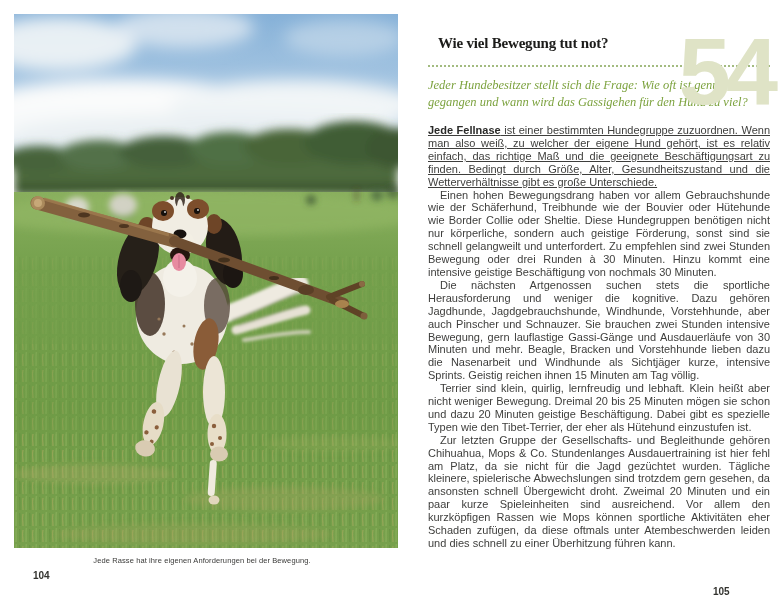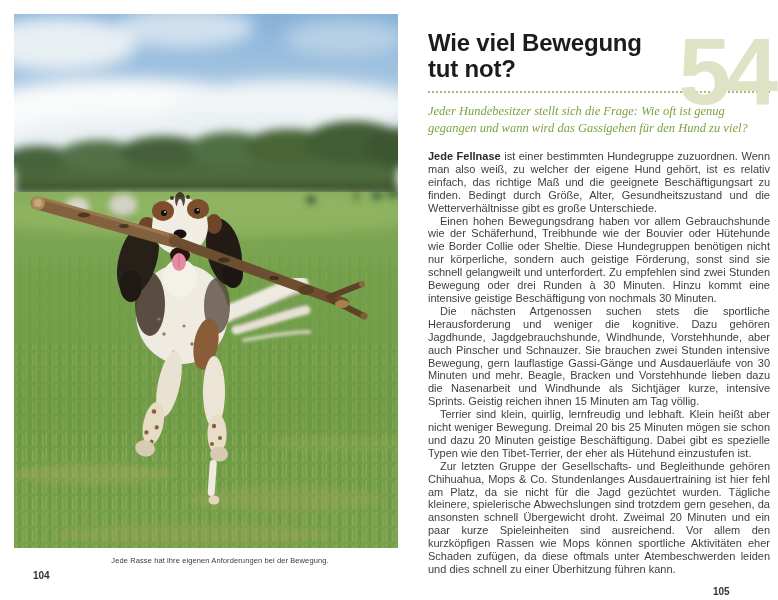--- a/index.html
+++ b/index.html
@@ -4,52 +4,52 @@
 <style>
   html,body { margin:0; padding:0; background:#ffffff; }
   .spread {
     position:relative; width:778px; height:600px; background:#ffffff;
     font-family:"Liberation Sans", sans-serif; overflow:hidden;
   }
   
   figure.photo { position:absolute; left:14px; top:14px; width:384px; height:534px; margin:0; }
   figure.photo svg { display:block; width:100%; height:100%; }
   .caption {
-    position:absolute; left:28px; top:556px; width:384px; text-align:center;
+    position:absolute; left:10px; top:556px; width:384px; text-align:center;
     font-size:7.5px; color:#3a3a38; letter-spacing:.1px;
   }
   .pnum { position:absolute; font-weight:bold; font-size:10px; color:#33332f; }
   .pnum-left  { left:33px;  top:570px; }
   .pnum-right { left:713px; top:586px; }
   
   .col { position:absolute; left:428px; top:14px; width:342px; }
   .col-header { position:relative; }
   h1.title {
-    margin:16px 0 0 0; width:245px;
-    font-size:24px; line-height:26px; font-weight:700;
-    color:#1c1c1a; letter-spacing:-.2px;
+    margin:16px 0 0 10px; width:245px;
+    font-size:15px; line-height:26px; font-weight:700;
+    color:#1c1c1a; letter-spacing:-.2px;font-family:Liberation Serif, serif;
   }
   .chnum {
     position:absolute; top:2px; right:-3px;
     font-size:94px; line-height:80px; font-weight:700;
     color:#dfe3c6; letter-spacing:-5px;
   }
   .rule { margin-top:9px; border-top:2px dotted #a3bb80; height:0; }
   .intro {
     margin:10px 0 0 0;
     font-family:"Liberation Serif", serif; font-style:italic;
     font-size:12.5px; line-height:17px; color:#7ca23e;
   }
   .bodytext {
     margin-top:13px; font-size:11px; line-height:12.9px;
     color:#3e3e3c; text-align:justify;
     hyphens:auto; -webkit-hyphens:auto;
   }
   .bodytext p { margin:0; text-indent:12px; }
-  .bodytext p.first { text-indent:0; }
+  .bodytext p.first { text-indent:0;text-decoration:underline; }
   .bodytext strong { font-weight:700; color:#2a2a28; }
 </style>
 </head>
 <body>
 
 <div class="spread">
 
   <div>
     <figure class="photo">
       <svg viewBox="0 0 384 534" preserveAspectRatio="none">

